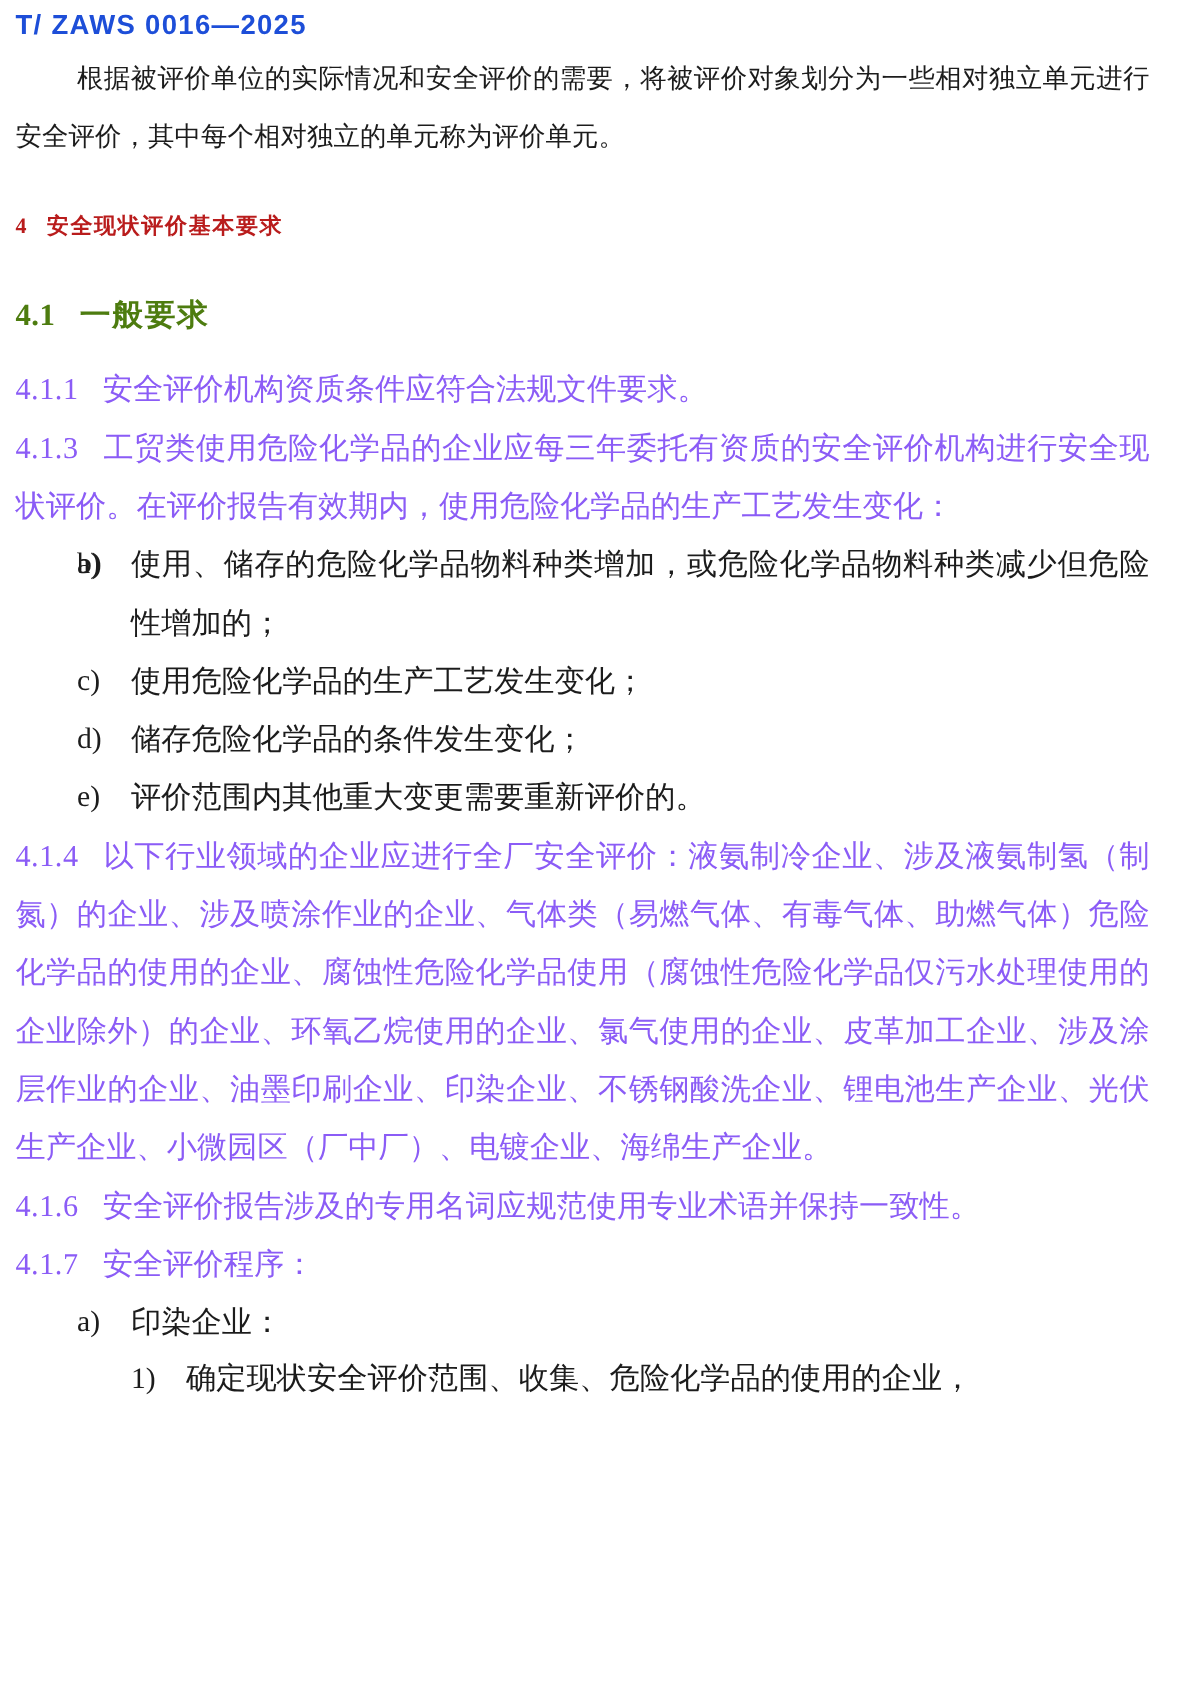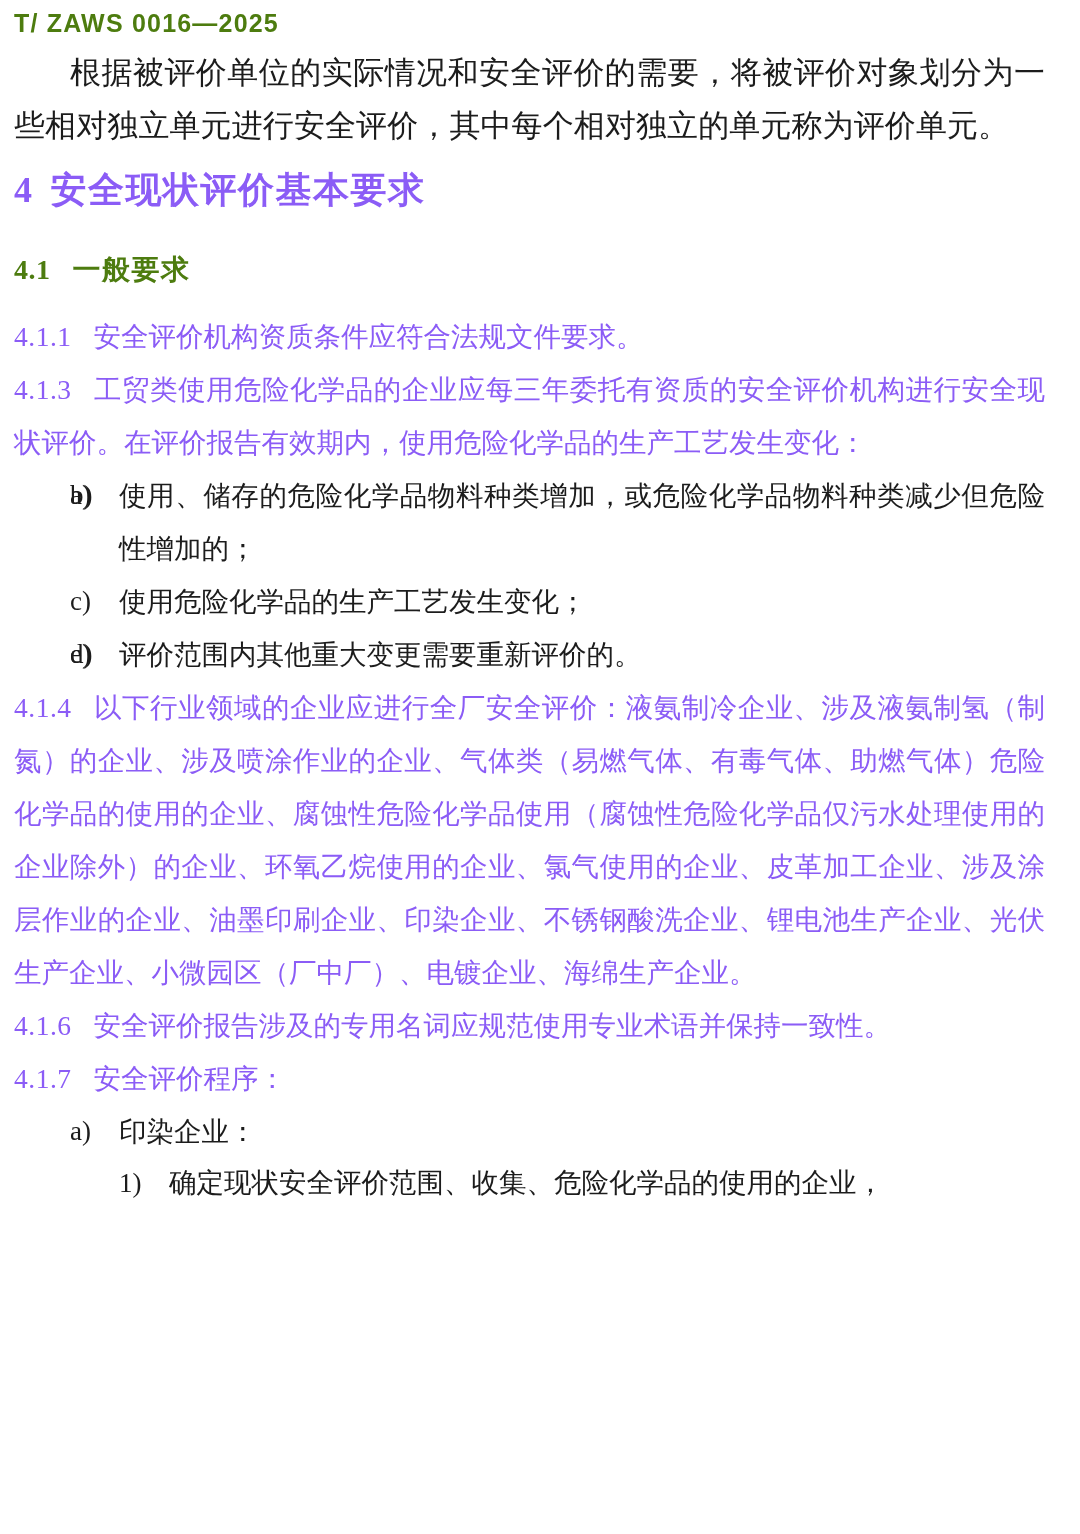--- a/index.html
+++ b/index.html
@@ -24,30 +24,30 @@
     box-sizing: border-box;
     padding: 0 35px 0 14px;
   }
 
   
   .doc-header {
     font-family: "Liberation Sans", "DejaVu Sans", sans-serif;
     font-size: 25px;
     font-weight: 700;
     letter-spacing: 1.2px;
-    color: #4d7c0f;
+    color: #1d4ed8;
     padding-top: 4px;
     height: 42px;
     line-height: 38px;
     white-space: pre;
   }
 
   
   .para {
-    font-size: 31px;
+    font-size: 24px;
     line-height: 53px;
     text-align: justify;
     text-justify: inter-ideograph;
     color: #1c1c1c;
     margin: 0;
     letter-spacing: 0.1px;
   }
   .para.indent-first {
     text-indent: 56px;
   }
@@ -61,25 +61,25 @@
     margin: 0;
     color: #8b5cf6;
   }
   .clause .num {
     letter-spacing: 0.5px;
   }
   .clause .gap { display: inline-block; width: 22px; }
 
   
   .h1 {
-    font-size: 36px;
+    font-size: 20px;
     line-height: 40px;
-    margin: 18px 0 0 0;
-    font-weight: 700;
-    color: #8b5cf6;
+    margin: 34px 0 0 0;
+    font-weight: 700;
+    color: #b91c1c;
   }
   .h2 {
     font-size: 28px;
     line-height: 40px;
     margin: 40px 0 0 0;
     font-weight: 700;
     color: #4d7c0f;
   }
   .h1 .hnum, .h2 .hnum {
     font-family: "Liberation Serif", "DejaVu Serif", serif;
@@ -175,20 +175,21 @@
     <li>
       <span class="marker">b)</span>
       <span>使用、储存的危险化学品物料种类增加，或危险化学品物料种类减少但危险性增加的；</span>
     </li>
     <li>
       <span class="marker">c)</span>
       <span>使用危险化学品的生产工艺发生变化；</span>
     </li>
     <li>
       <span class="marker">d)</span>
+      <span>储存危险化学品的条件发生变化；</span>
     </li>
     <li>
       <span class="marker">e)</span>
       <span>评价范围内其他重大变更需要重新评价的。</span>
     </li>
   </ul>
 
   <p class="clause">
     <span class="num">4.1.4</span><span class="gap"></span><span>以下行业领域的企业应进行全厂安全评价：液氨制冷企业、涉及液氨制氢（制氮）的企业、涉及喷涂作业的企业、气体类（易燃气体、有毒气体、助燃气体）危险化学品的使用的企业、腐蚀性危险化学品使用（腐蚀性危险化学品仅污水处理使用的企业除外）的企业、环氧乙烷使用的企业、氯气使用的企业、皮革加工企业、涉及涂层作业的企业、油墨印刷企业、印染企业、不锈钢酸洗企业、锂电池生产企业、光伏生产企业、小微园区（厂中厂）、电镀企业、海绵生产企业。</span>
   </p>

